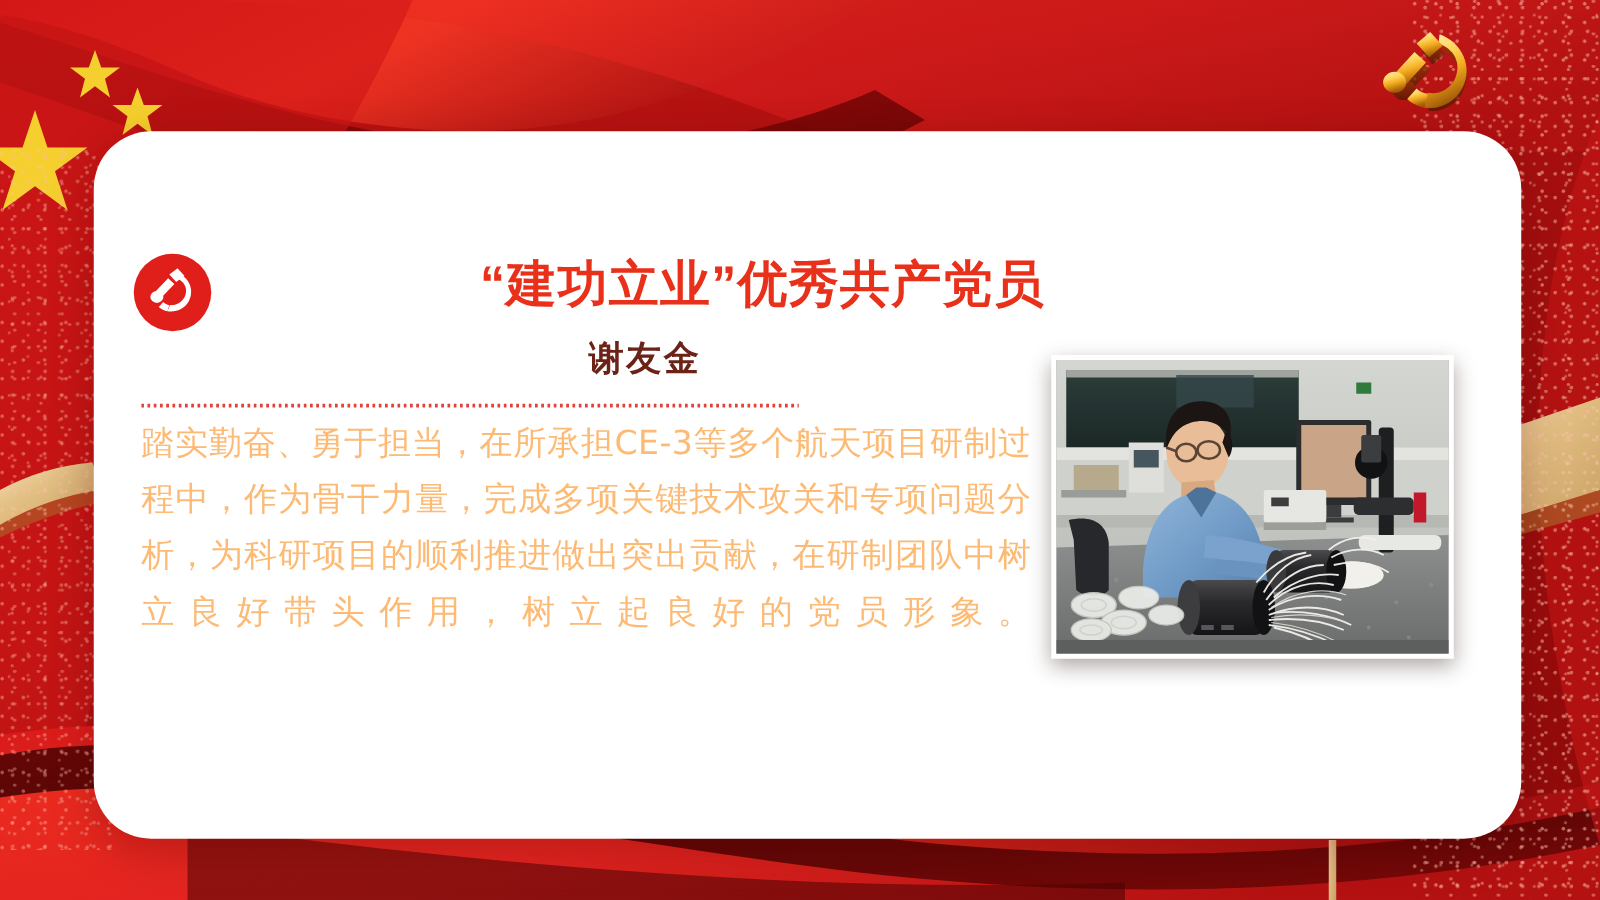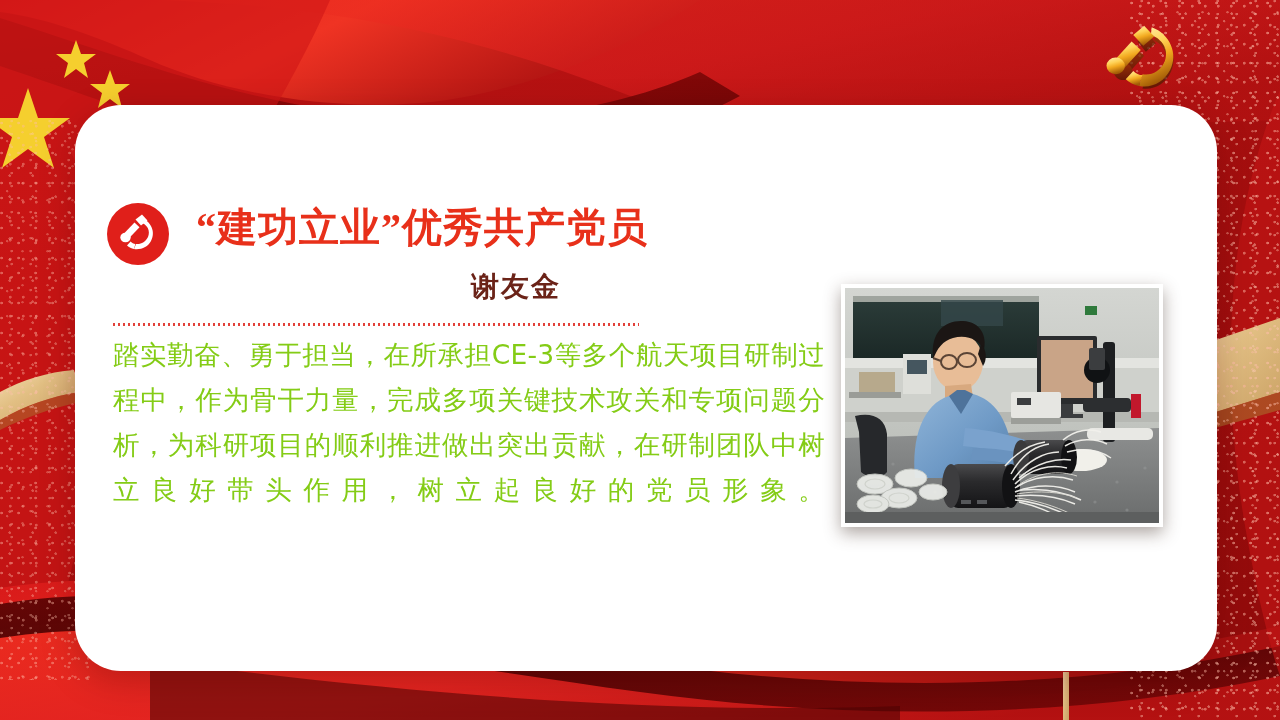--- a/index.html
+++ b/index.html
@@ -40,43 +40,43 @@
   #badge{
     position:absolute; left:107px; top:203px; width:62px; height:62px;
     border-radius:50%; background:#e01f1a;
     display:flex; align-items:center; justify-content:center;
   }
   #badge svg{ width:40px; height:40px; display:block; }
 
   
   #title{
     position:absolute; left:196px; top:204px; width:640px;
-    font-family:Liberation Serif, serif;
+    font-family:Liberation Sans, sans-serif;
     font-weight:bold; font-size:40px; line-height:48px;
-    color:#e8301a; letter-spacing:1px; white-space:nowrap;
+    color:#e8301a; letter-spacing:1px; white-space:nowrap;text-align:right;
   }
   #subtitle{
     position:absolute; left:196px; top:262px; width:640px;
     text-align:center;
     font-family:"DejaVu Serif","Liberation Serif",serif;
     font-weight:bold; font-size:28px; line-height:50px;
     color:#6b2318; letter-spacing:2px;
   }
 
   
   #rule{
     position:absolute; left:113px; top:323px; width:526px; height:3px;
     background-image:linear-gradient(to right,#e2413a 0 2px, transparent 2px 5px);
     background-size:5px 3px; background-repeat:repeat-x;
   }
 
   
   #body-text{
     position:absolute; left:113px; top:332px; width:712px;
-    font-size:26.5px; line-height:45px; color:#84cc16;
+    font-size:26.5px; line-height:45px; color:#fdba74;
     text-align:justify; text-align-last:justify;
     letter-spacing:.3px;
   }
 
   
   #photo{
     position:absolute; left:841px; top:284px; width:322px; height:243px;
     background:#fff; padding:4px;
     box-shadow:0 6px 16px rgba(60,40,30,.42);
   }

